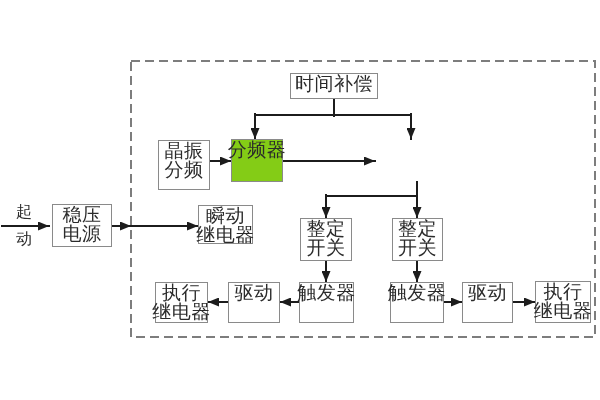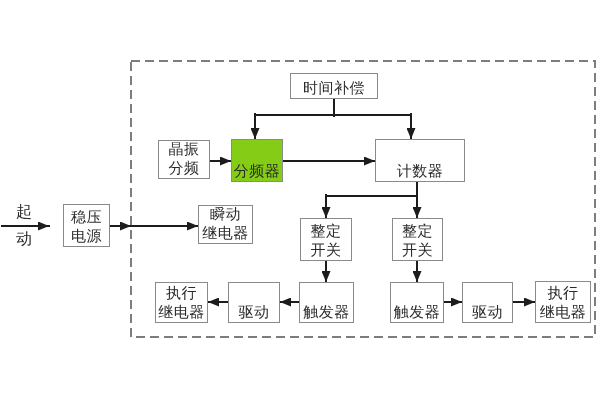--- a/index.html
+++ b/index.html
@@ -17,22 +17,22 @@
   #connector-layer {
     position: absolute; left: 0; top: 0;
   }
   .node {
     position: absolute;
     box-sizing: border-box;
     background: #ffffff;
     display: flex;
     flex-direction: column;
     align-items: center;
-    justify-content: flex-end;
-    font-size: 15px;
+    justify-content: flex-start;
+    font-size: 19px;
     line-height: 19px;
     letter-spacing: 0.5px;
     text-align: center;
     white-space: nowrap;
   }
   #start-label {
     position: absolute;
     left: 8px; top: 203px; width: 32px;
     display: flex;
     flex-direction: column;
@@ -77,31 +77,28 @@
   </svg>
 
   <div id="start-label" style="color: rgb(43, 43, 43);">
     <span>起</span>
     <span>动</span>
   </div>
 
 <div class="node" style="left: 290px; top: 73px; width: 88px; height: 26px; border: 1.5px solid rgb(138, 138, 138); background: rgb(255, 255, 255); color: rgb(43, 43, 43);">
       <div>时间补偿</div>
     </div>
-    <div class="node" style="left: 158px; top: 140px; width: 52px; height: 39px; border: 1.5px solid rgb(138, 138, 138); background: rgb(255, 255, 255); color: rgb(43, 43, 43);">
+    <div class="node" style="left: 158px; top: 140px; width: 52px; height: 50px; border: 1.5px solid rgb(138, 138, 138); background: rgb(255, 255, 255); color: rgb(43, 43, 43);">
       <div>晶振</div>
       <div>分频</div>
     </div>
     <div class="node" style="left: 231px; top: 139px; width: 52px; height: 43px; border: 1.5px solid rgb(138, 138, 138); background: #84cc16; color: rgb(43, 43, 43);">
       <div>分频器</div>
     </div>
-    <div class="node" style="left: 375px; top: 139px; width: 90px; height: 43px; border: 1.5px solid rgb(138, 138, 138); background: rgb(255, 255, 255); color: rgb(43, 43, 43);">
-      <div>计数器</div>
-    </div>
-    <div class="node" style="left: 63px; top: 204px; width: 47px; height: 43px; border: 1.5px solid rgb(138, 138, 138); background: rgb(255, 255, 255); color: rgb(43, 43, 43);">
+    <div class="node" style="left: 52px; top: 204px; width: 60px; height: 43px; border: 1.5px solid rgb(138, 138, 138); background: rgb(255, 255, 255); color: rgb(43, 43, 43);">
       <div>稳压</div>
       <div>电源</div>
     </div>
     <div class="node" style="left: 198px; top: 205px; width: 55px; height: 39px; border: 1.5px solid rgb(138, 138, 138); background: rgb(255, 255, 255); color: rgb(43, 43, 43);">
       <div>瞬动</div>
       <div>继电器</div>
     </div>
     <div class="node" style="left: 300px; top: 218px; width: 52px; height: 43px; border: 1.5px solid rgb(138, 138, 138); background: rgb(255, 255, 255); color: rgb(43, 43, 43);">
       <div>整定</div>
       <div>开关</div>

